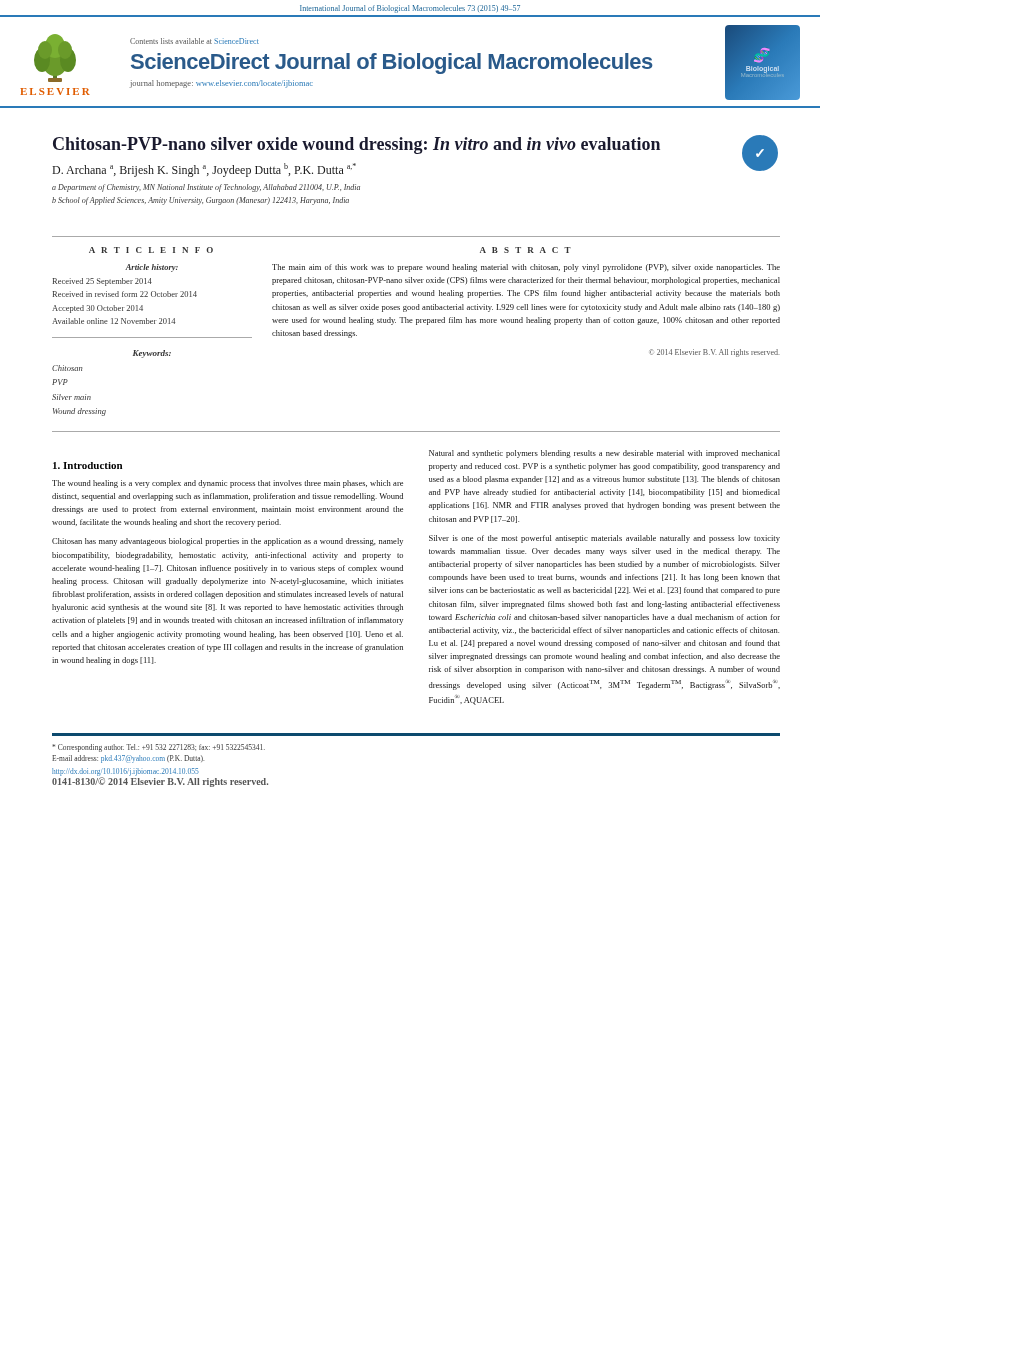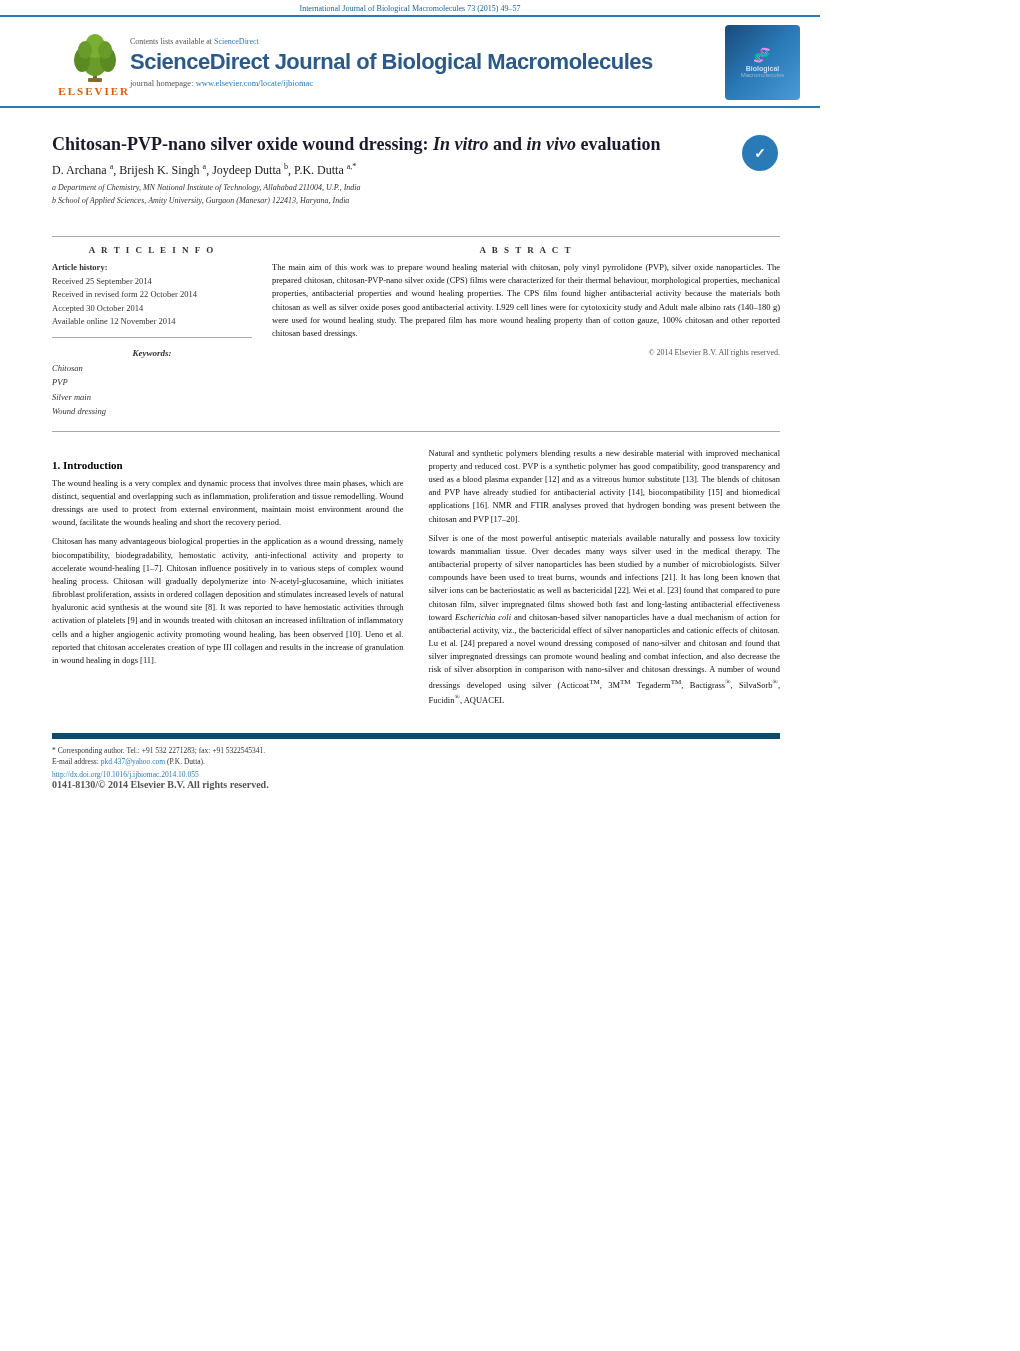--- a/index.html
+++ b/index.html
@@ -34,21 +34,21 @@
       align-items: center;
       justify-content: space-between;
       padding: 8px 20px 6px 20px;
       border-top: 2px solid #2a7ab8;
       border-bottom: 2px solid #2a7ab8;
     }
 
     .elsevier-logo {
       display: flex;
       flex-direction: column;
-      align-items: flex-end;
+      align-items: flex-start;
       width: 110px;
     }
 
     .elsevier-text {
       font-size: 11px;
       font-weight: bold;
       color: #e05c00;
       letter-spacing: 2px;
       margin-top: 2px;
     }
@@ -197,21 +197,23 @@
       text-align: center;
     }
 
     .article-info-block {
       font-size: 8.5px;
       color: #333;
       line-height: 1.6;
     }
 
     .article-info-block .label {
-      font-weight: bold;
+      font-style: italic;
+      font-weight: bold;
+      text-align: center;
     }
 
     .keywords-section {
       margin-top: 10px;
     }
 
     .keyword-item {
       font-size: 8.5px;
       font-style: italic;
       color: #333;
@@ -253,21 +255,21 @@
     .body-text {
       font-size: 8.5px;
       line-height: 1.55;
       color: #111;
       text-align: justify;
       margin-bottom: 6px;
     }
 
     
     .article-footer {
-      border-top: 6px solid #0c4a6e;
+      border-top: 3px solid #0c4a6e;
       margin-top: 20px;
       padding-top: 6px;
     }
 
     .footnote-text {
       font-size: 7.5px;
       color: #333;
       line-height: 1.5;
     }
 

